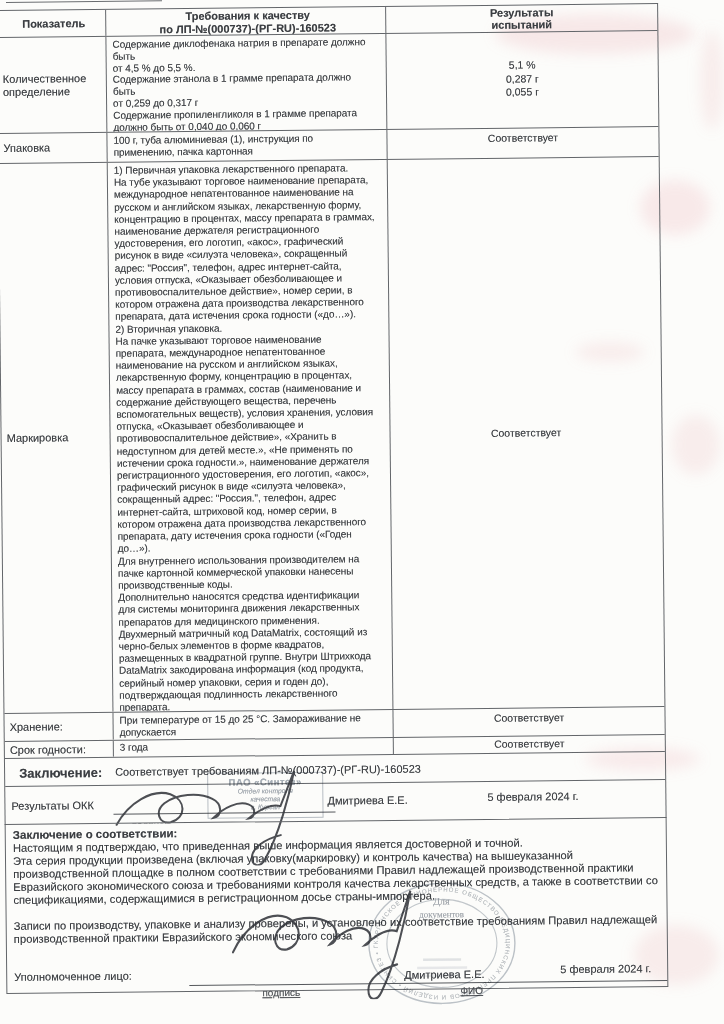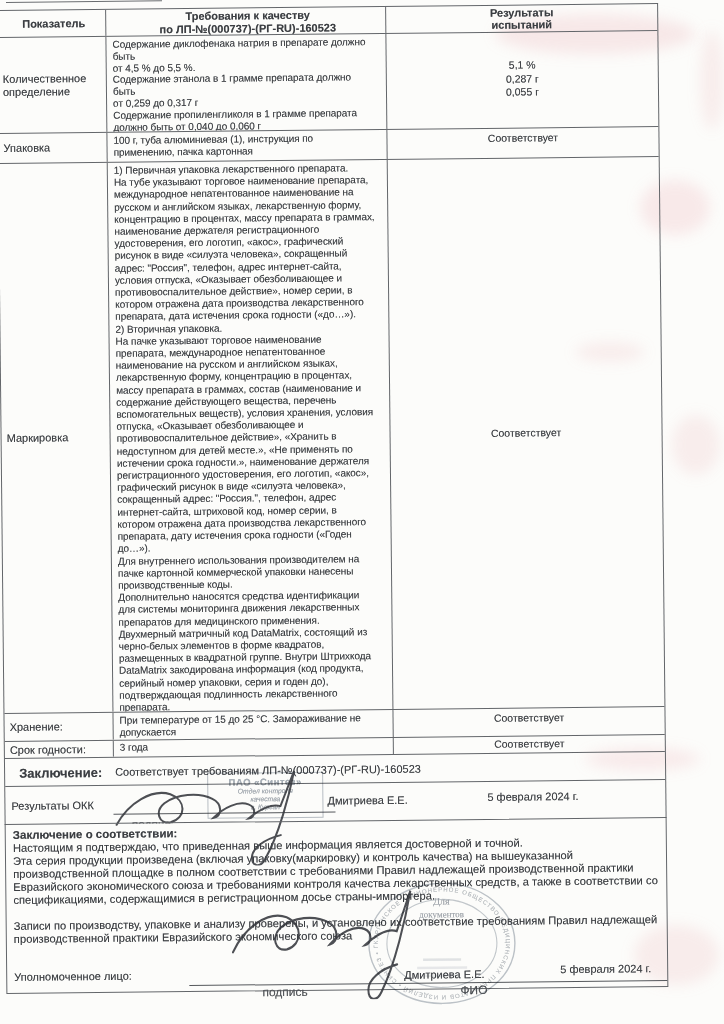--- a/index.html
+++ b/index.html
@@ -27,21 +27,21 @@
   .rq .c3{padding-top:26px;}
   .ru{height:30px;} .ru .c3{padding-top:3px;}
   .rm{height:550px;} .rm .c3{display:flex;align-items:center;justify-content:center;}
   .rh{height:28px;} .rh .c3{padding-top:3px;}
   .rs{height:17px;} .rs .c2{padding-top:1px;} .rs .c3{padding-top:1px;line-height:13px;}
   .rc{height:28px;align-items:flex-start;}
   .rc .lbl{font-weight:bold;font-size:13px;padding:7px 0 0 6px;width:82px;margin-left:8px;}
   .rc .txt{font-size:11px;padding-top:8px;margin-left:14px;}
   .rn{height:38px;position:relative;}
   .abs{position:absolute;}
-  .cap{font-size:12px;color:#55585c;}
+  .cap{font-size:10px;color:#55585c;text-decoration:underline;}
   .sline{height:1px;background:#55585c;}
   .dots{display:inline-block;width:78px;height:7px;border-bottom:1px dotted #777a7e;vertical-align:bottom;margin-left:2px;}
   .nm,.dt{font-size:11px;}
 
   .stampRect{position:absolute;left:199px;top:775px;width:116px;height:46px;box-sizing:border-box;
      border:1.5px solid rgba(128,138,150,.65);text-align:center;color:#96a0ab;opacity:.85;
      padding-top:3px;mix-blend-mode:multiply;}
   .stampRect .l1{font-size:9.5px;letter-spacing:.5px;font-weight:bold;}
   .stampRect .l2{font-size:6.8px;font-style:italic;line-height:8px;}
 

